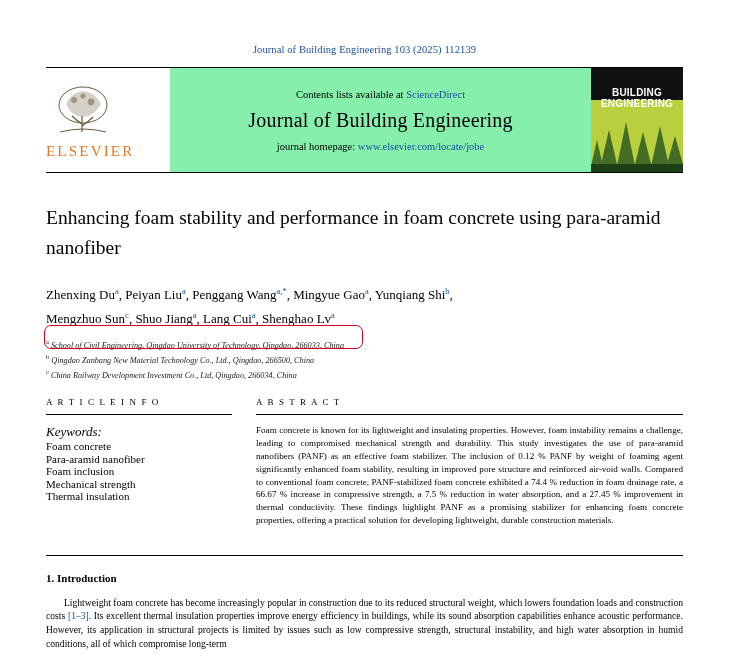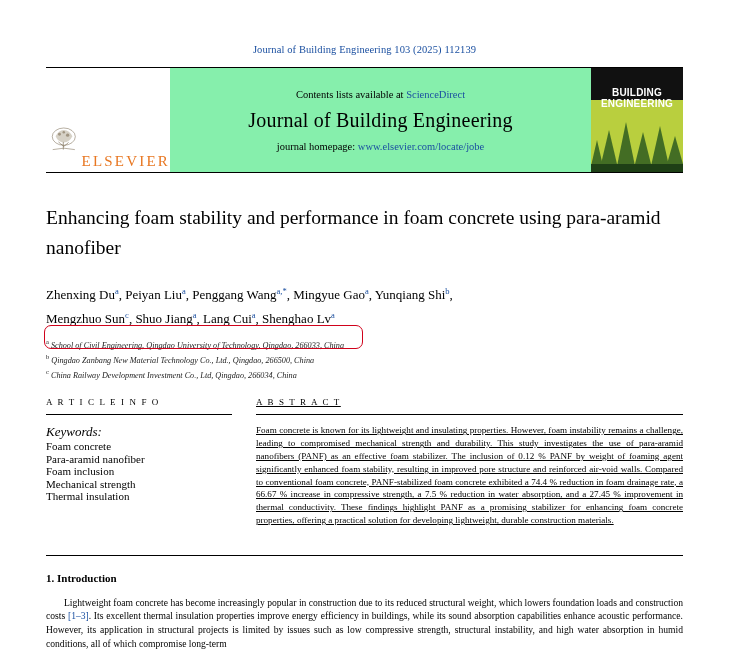--- a/index.html
+++ b/index.html
@@ -39,22 +39,22 @@
     border-bottom: 1.6px solid #000;
     height: 104px;
     display: flex;
     align-items: stretch;
     position: relative;
   }
   .mast-left {
     width: 124px;
     flex: 0 0 124px;
     display: flex;
-    flex-direction: row;
-    align-items: flex-end;
+    flex-direction: column;
+    align-items: flex-start;
     justify-content: center;
     padding: 4px 0 2px;
     box-sizing: border-box;
   }
   .elsevier-tree {
     width: 74px;
     height: 60px;
   }
   .elsevier-word {
     font-family: "Liberation Serif", serif;
@@ -160,21 +160,20 @@
     margin-top: 16px;
     display: flex;
     gap: 24px;
   }
   .col-info {
     width: 186px;
     flex: 0 0 186px;
   }
   .col-abstract {
     flex: 1 1 auto;
-    text-decoration: underline;
   }
   .sec-head {
     font-family: "Liberation Serif", serif;
     font-size: 9px;
     letter-spacing: 1.6px;
     margin: 0 0 7px 0;
   }
   .rule-under {
     border-top: .8px solid #000;
     margin-bottom: 9px;

